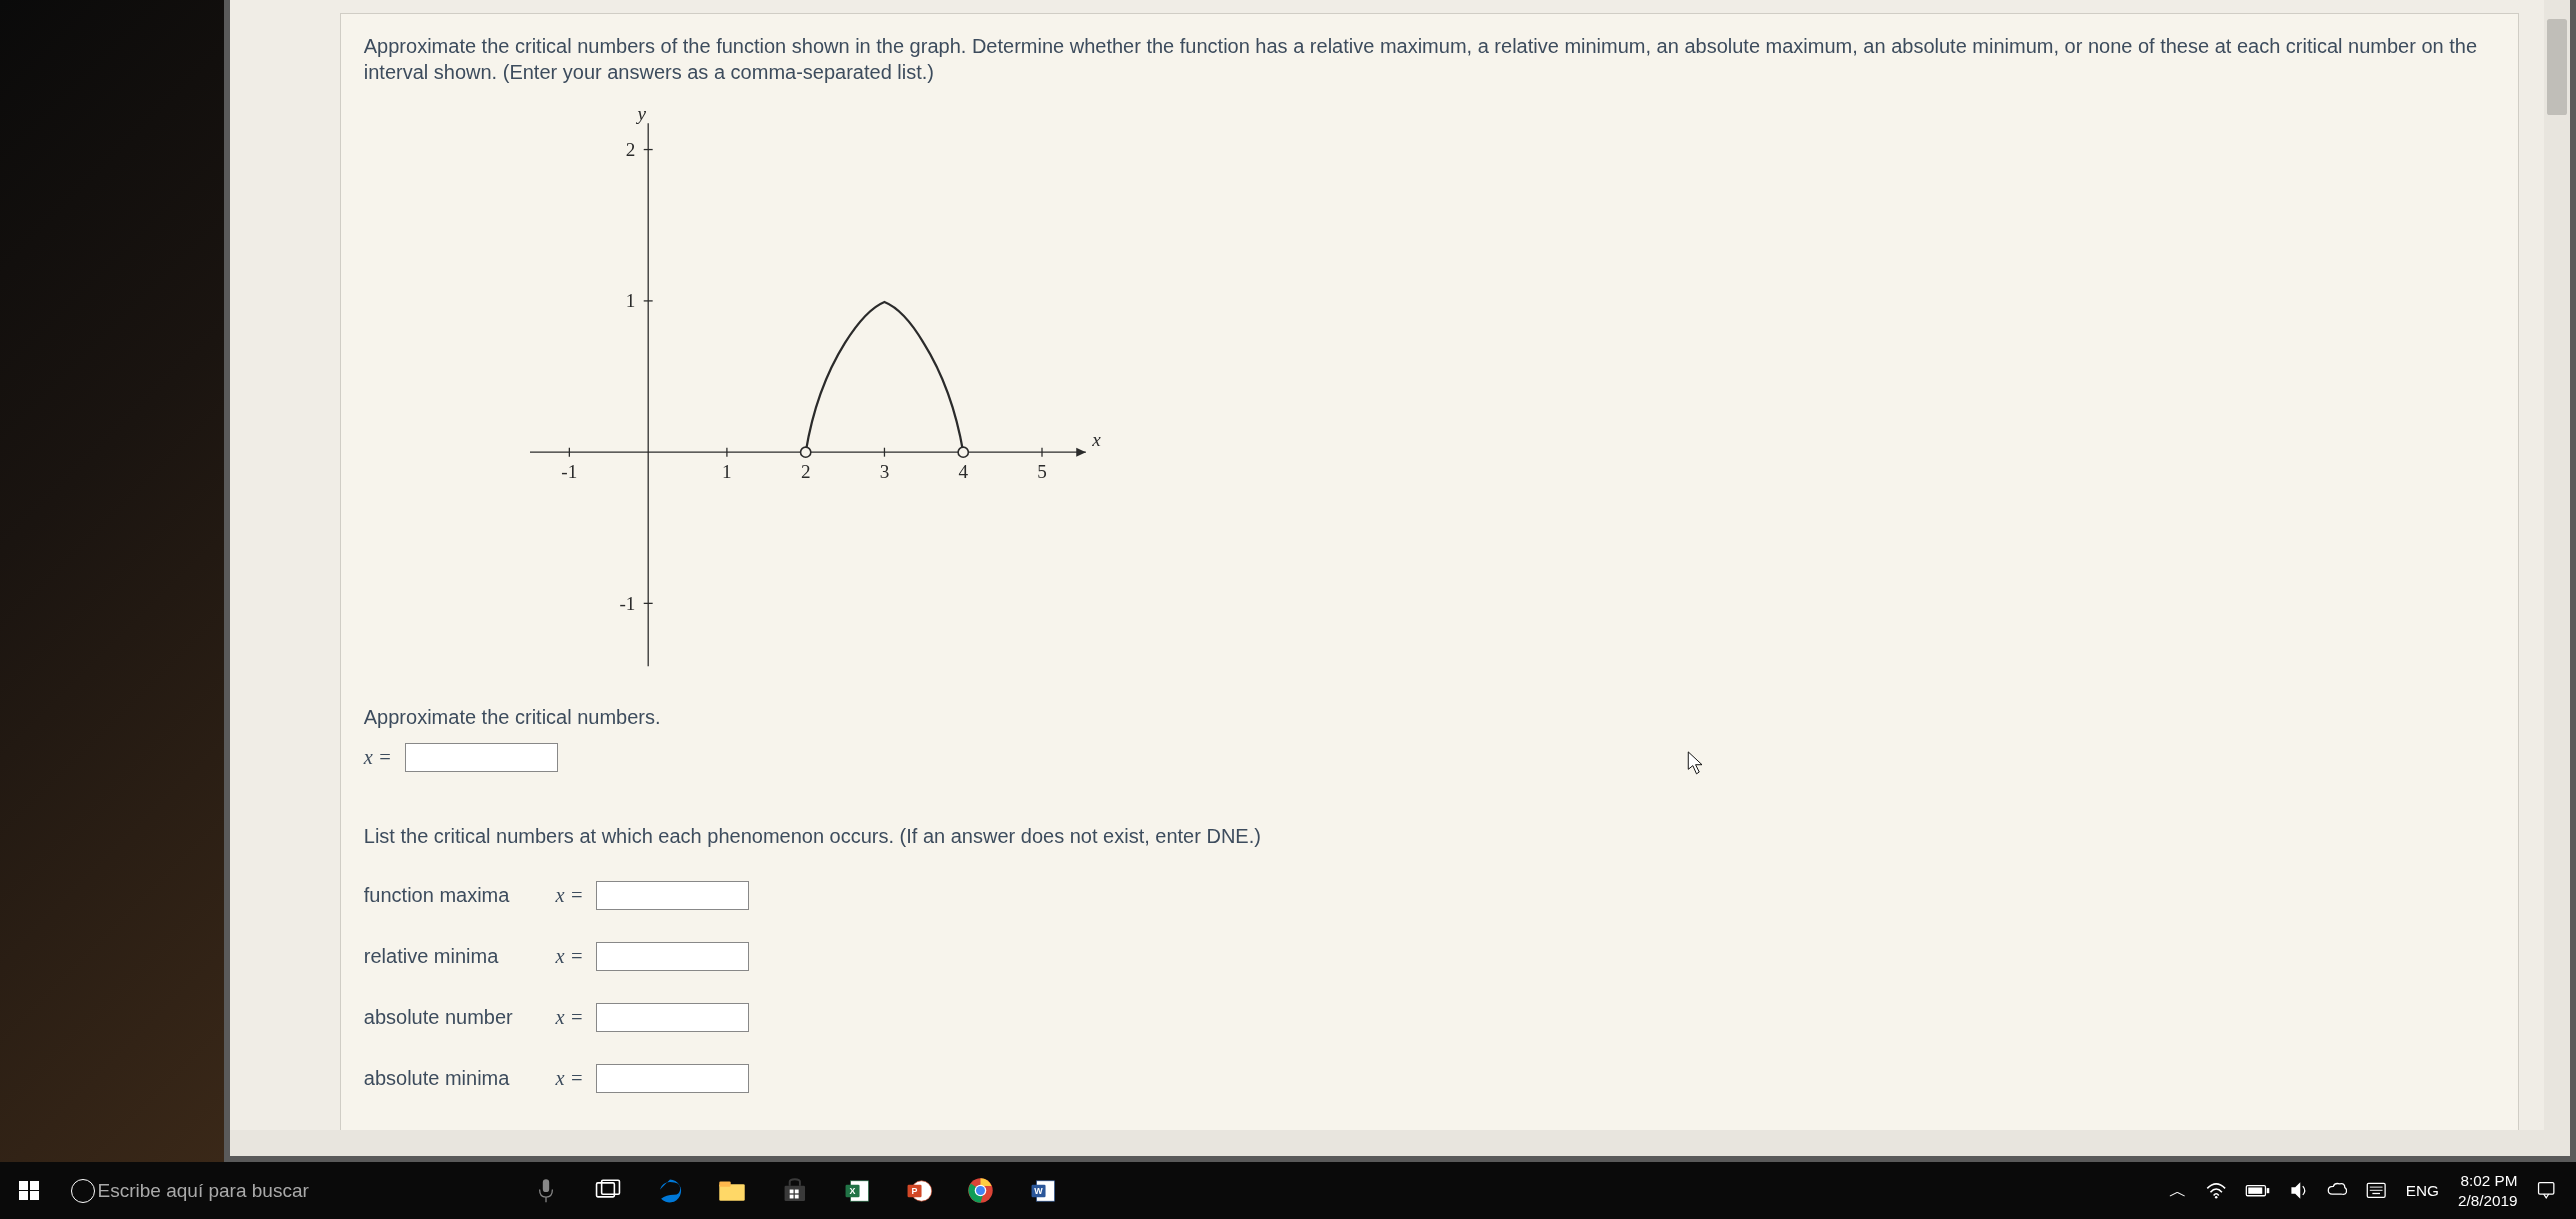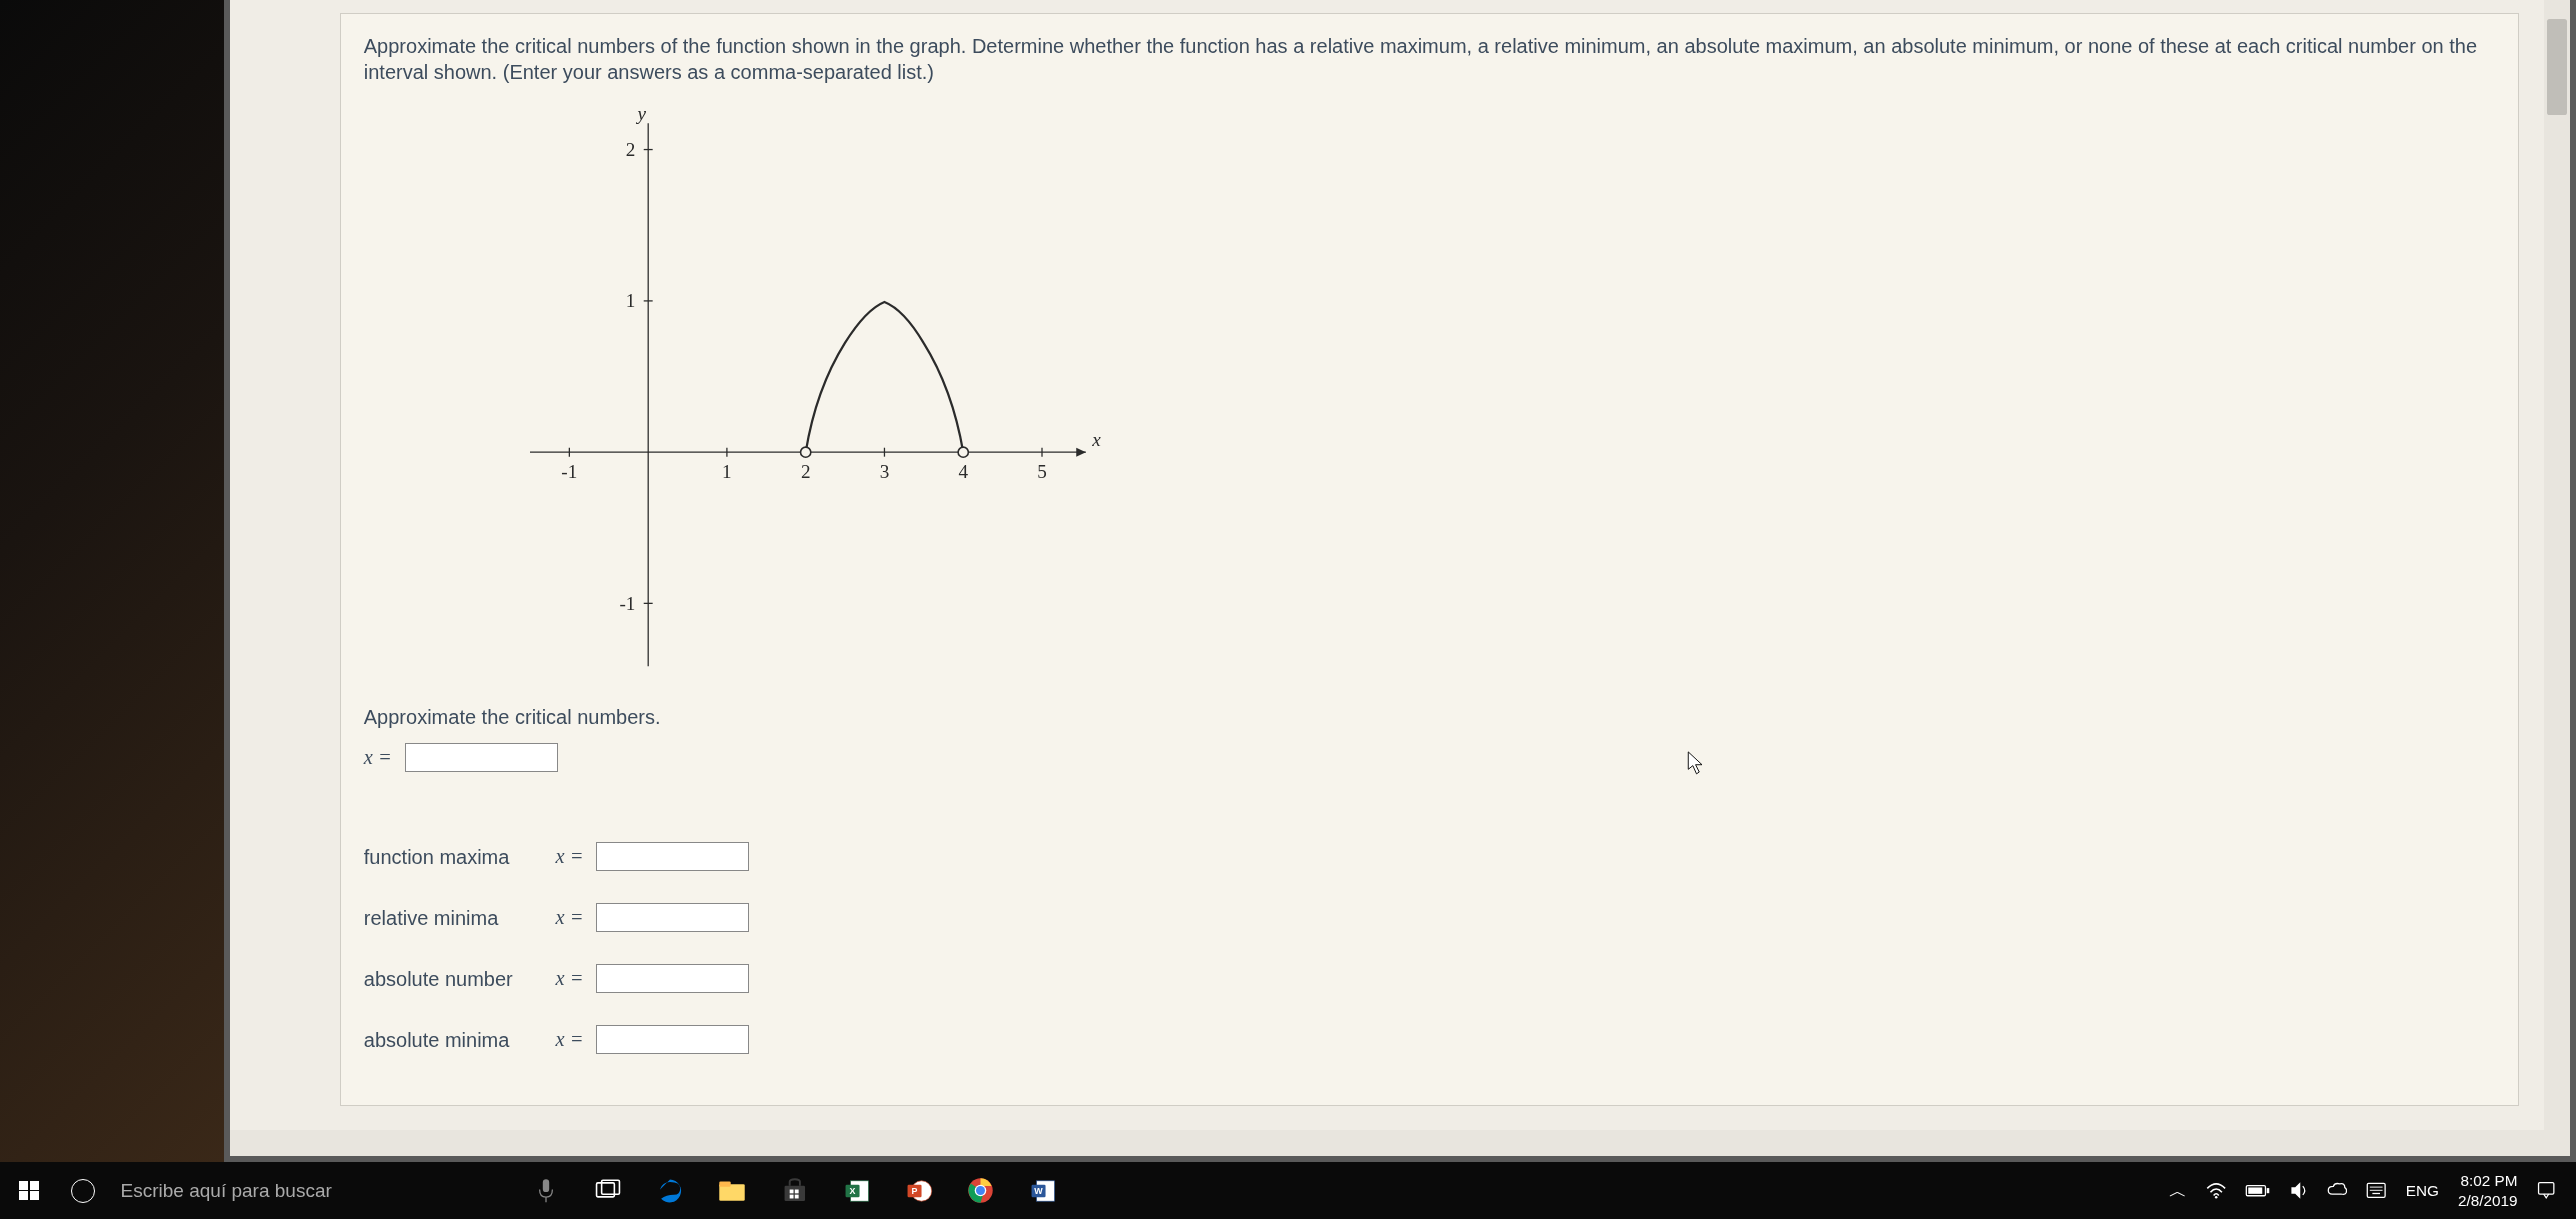--- a/index.html
+++ b/index.html
@@ -126,21 +126,21 @@
       grid-template-rows: 9px 9px;
       gap: 1.9px;
     }
     .windows-icon span { background: #fff; }
     .search-box {
       display: flex;
       align-items: center;
       height: 45px;
       width: 447px;
       padding: 0 12.8px;
-      gap: 26px;
+      gap: 3px;
       color: #aaa;
       font-size: 19px;
     }
     .cortana-circle {
       width: 24px; height: 24px;
       border: 1.9px solid #fff;
       border-radius: 50%;
     }
     .task-icons {
       display: flex;
@@ -236,20 +236,21 @@
       </div>
 
       <div class="section-label">Approximate the critical numbers.</div>
       <div class="input-row">
         <span class="eq-label">x =</span>
         <input class="answer-input" type="text" style="">
       </div>
 
       <div class="spacer"></div>
 
+      <div class="section-label">List the critical numbers at which each phenomenon occurs. (If an answer does not exist, enter DNE.)</div>
       <div class="spacer"></div>
 
       <div class="input-row">
         <span class="rowlabel">function maxima</span>
         <span class="eq-label">x =</span>
         <input class="answer-input" type="text" style="">
       </div>
       <div class="input-row">
         <span class="rowlabel">relative minima</span>
         <span class="eq-label">x =</span>

